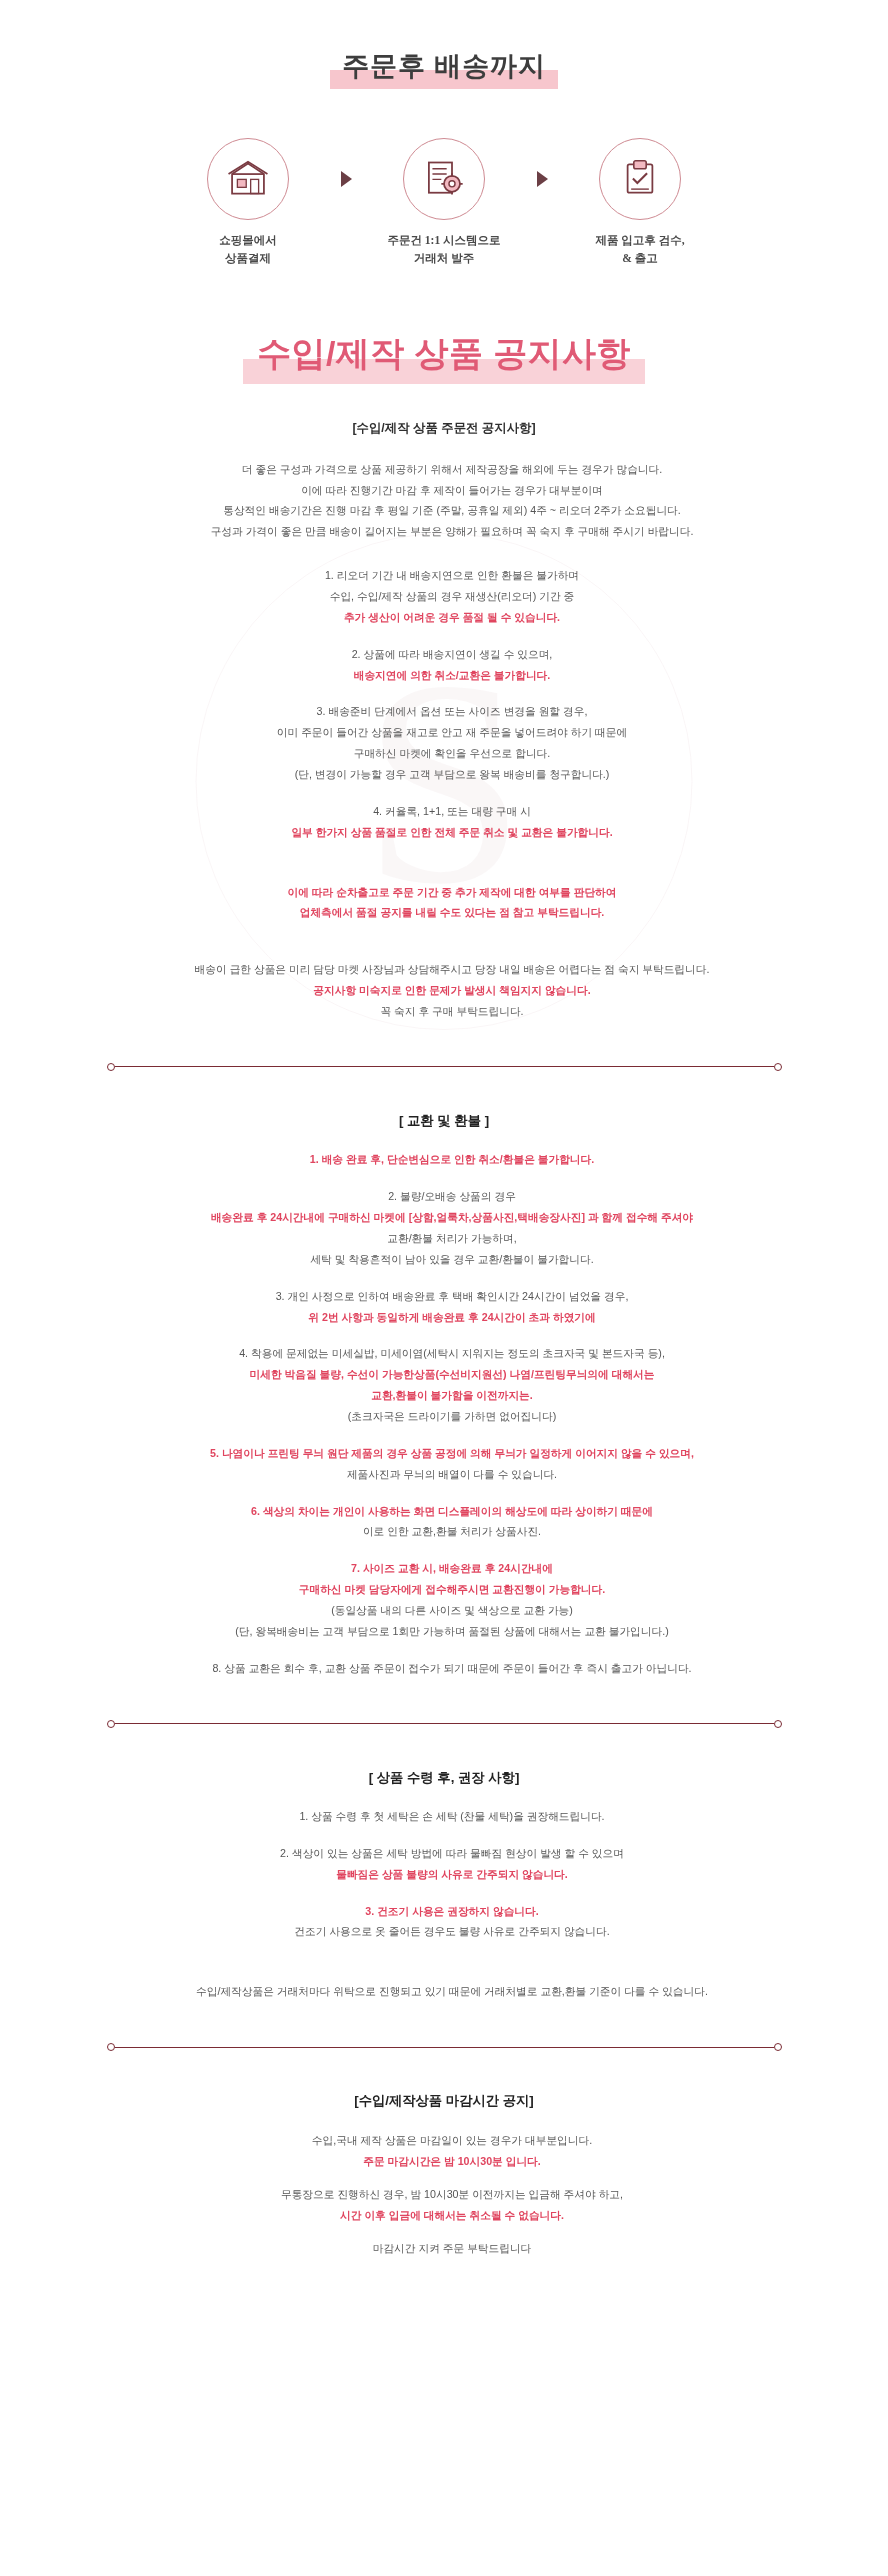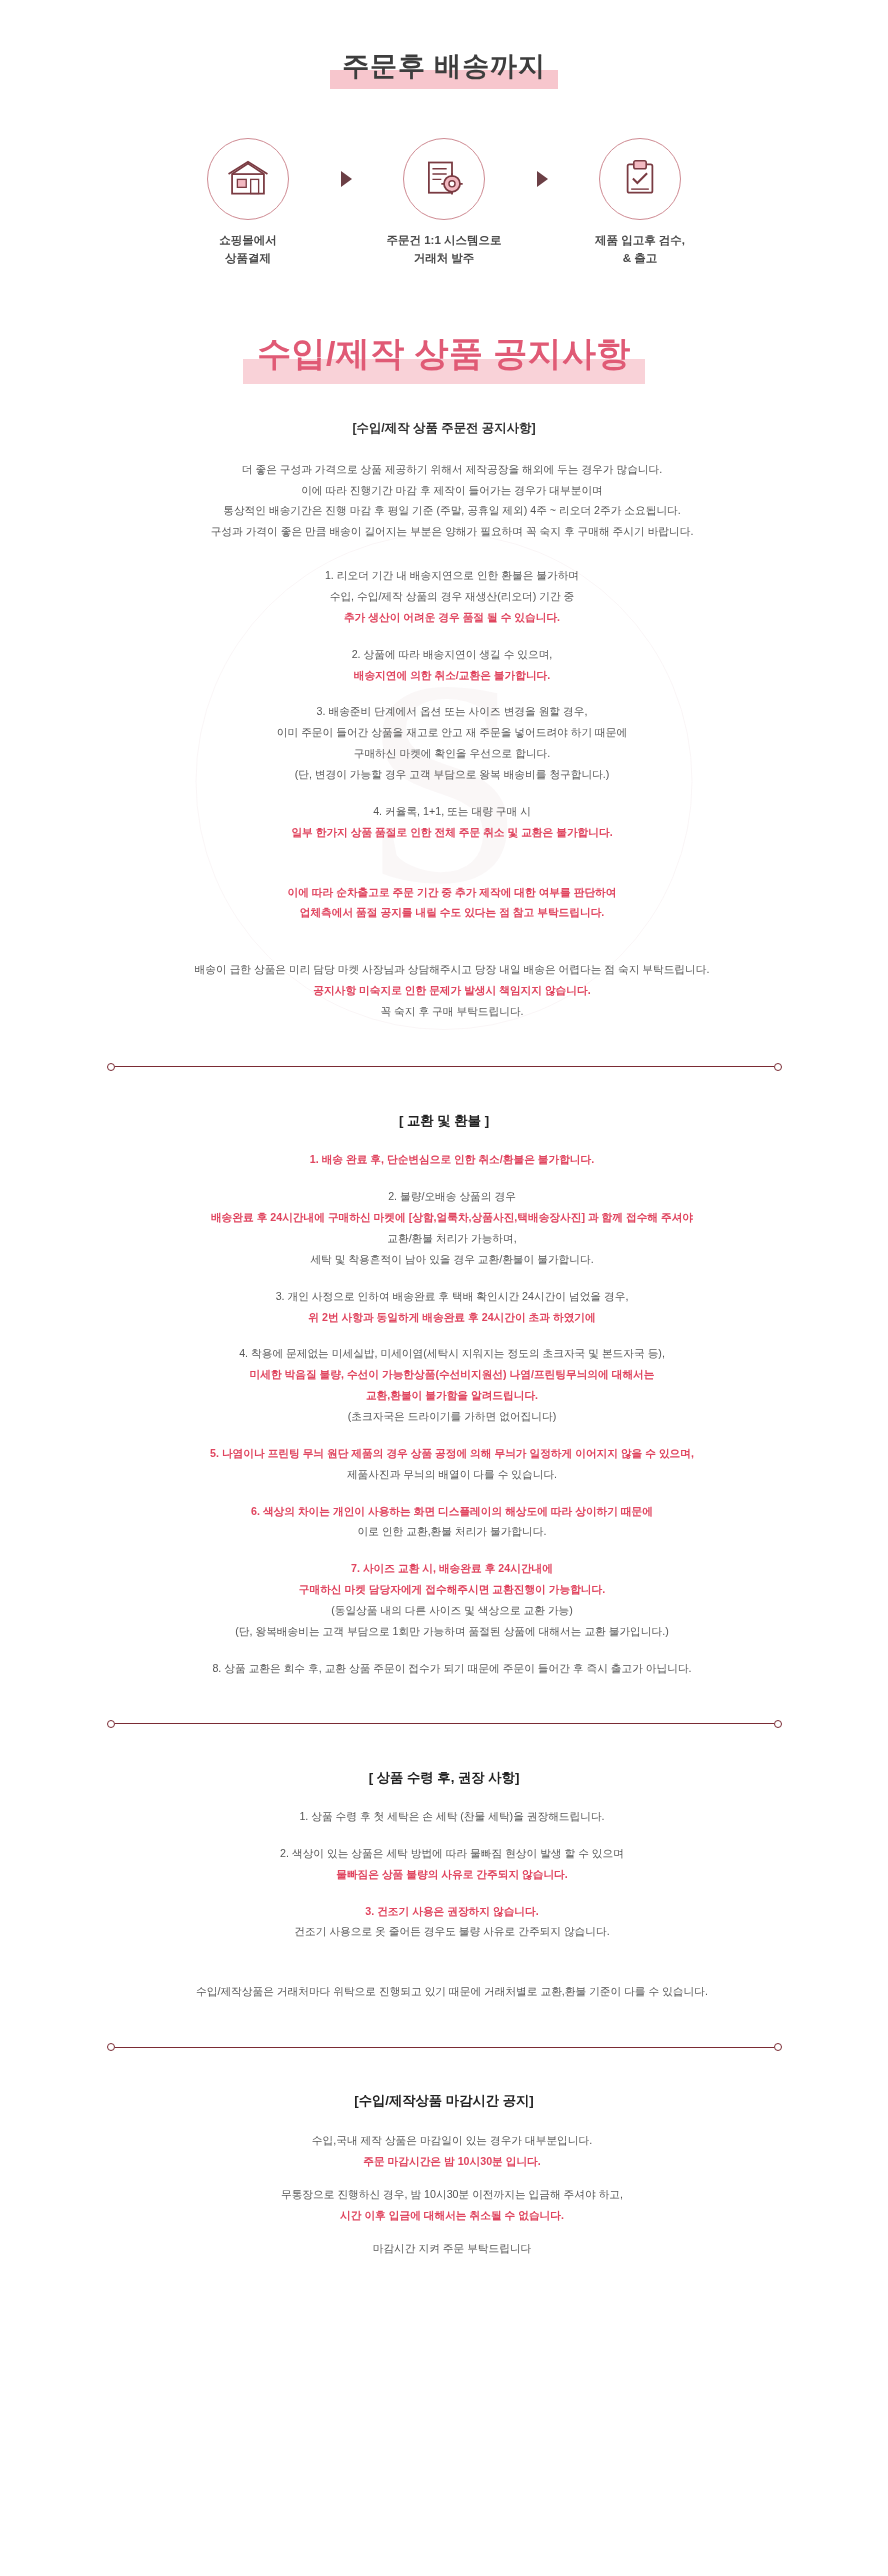--- a/index.html
+++ b/index.html
@@ -56,20 +56,21 @@
     align-items: center;
     justify-content: center;
   }
   .flow-circle svg { display:block; }
   .flow-caption {
     margin-top: 12.4px;
     font-size: 11.5px;
     line-height: 1.5;
     color: #4a4a4a;
     font-weight: bold;
+    font-family: Liberation Serif, serif;
   }
   .flow-arrow {
     width: 36px;
     display: flex;
     align-items: center;
     justify-content: center;
     height: 82px;
   }
   .tri {
     width: 0; height: 0;
@@ -308,32 +309,32 @@
       </div>
 
       <div class="item">
         <div class="line">3. 개인 사정으로 인하여 배송완료 후 택배 확인시간 24시간이 넘었을 경우,</div>
         <div class="line em">위 2번 사항과 동일하게 배송완료 후 24시간이 초과 하였기에</div>
       </div>
 
       <div class="item">
         <div class="line">4. 착용에 문제없는 미세실밥, 미세이염(세탁시 지워지는 정도의 초크자국 및 본드자국 등),</div>
         <div class="line em">미세한 박음질 불량, 수선이 가능한상품(수선비지원선) 나염/프린팅무늬의에 대해서는</div>
-        <div class="line em">교환,환불이 불가함을 알려드립니다.</div>
+        <div class="line em">교환,환불이 불가함을 이전까지는.</div>
         <div class="line">(초크자국은 드라이기를 가하면 없어집니다)</div>
       </div>
 
       <div class="item">
         <div class="line em">5. 나염이나 프린팅 무늬 원단 제품의 경우 상품 공정에 의해 무늬가 일정하게 이어지지 않을 수 있으며,</div>
         <div class="line">제품사진과 무늬의 배열이 다를 수 있습니다.</div>
       </div>
 
       <div class="item">
         <div class="line em">6. 색상의 차이는 개인이 사용하는 화면 디스플레이의 해상도에 따라 상이하기 때문에</div>
-        <div class="line">이로 인한 교환,환불 처리가 불가합니다.</div>
+        <div class="line">이로 인한 교환,환불 처리가 상품사진.</div>
       </div>
 
       <div class="item">
         <div class="line em">7. 사이즈 교환 시, 배송완료 후 24시간내에</div>
         <div class="line em">구매하신 마켓 담당자에게 접수해주시면 교환진행이 가능합니다.</div>
         <div class="line">(동일상품 내의 다른 사이즈 및 색상으로 교환 가능)</div>
         <div class="line">(단, 왕복배송비는 고객 부담으로 1회만 가능하며 품절된 상품에 대해서는 교환 불가입니다.)</div>
       </div>
 
       <div class="item">

